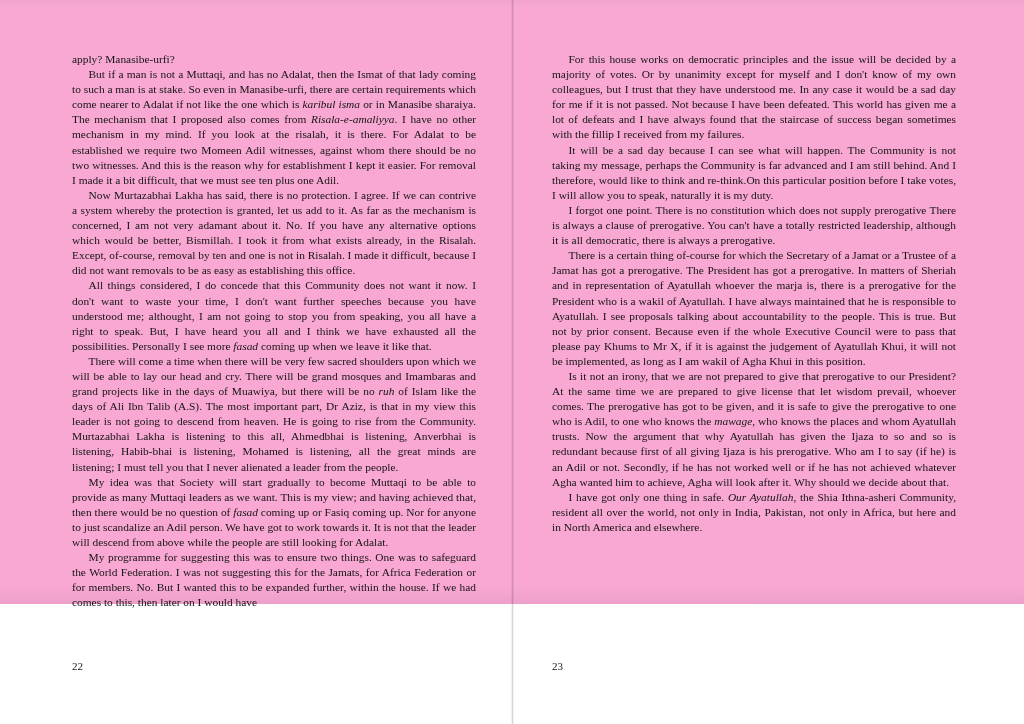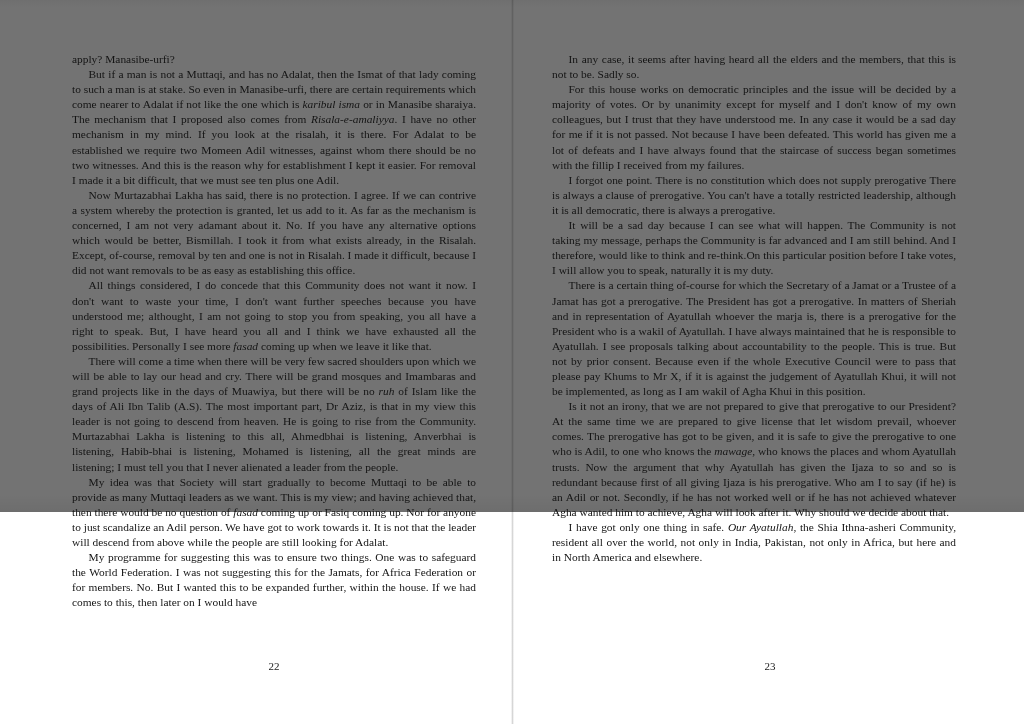--- a/index.html
+++ b/index.html
@@ -10,22 +10,22 @@
   body {
     width: 1024px;
     height: 724px;
     font-family: "Liberation Serif", serif;
     color: #1a1a1a;
     overflow: hidden;
   }
   .scan {
     position: relative;
     width: 1024px;
-    height: 512px;
-    background: #737373;
+    height: 604px;
+    background: #f9a8d4;
     box-sizing: border-box;
   }
   
   .gutter {
     position: absolute;
     left: 511px;
     top: 0;
     width: 3px;
     height: 724px;
     background: linear-gradient(to right, rgba(0,0,0,0.00), rgba(0,0,0,0.16), rgba(0,0,0,0.00));
@@ -73,21 +73,20 @@
     text-indent: 1.45em;
   }
   .col p.noindent {
     text-indent: 0;
   }
   .folio {
     position: absolute;
     bottom: 52px;
     left: 0;
     width: 100%;
-    text-align: center;
     font-size: 11px;
     color: #1a1a1a;
   }
   .page.left .folio { padding-right: 36px; padding-left: 72px; box-sizing: border-box; }
   .page.right .folio { padding-right: 36px; padding-left: 40px; box-sizing: border-box; }
   i { font-style: italic; }
 </style>
 </head>
 <body>
 
@@ -105,24 +104,23 @@
           <p><span>All things considered, I do concede that this Community does not want it now. I don't want to waste your time, I don't want further speeches because you have understood me; althought, I am not going to stop you from speaking, you all have a right to speak. But, I have heard you all and I think we have exhausted all the possibilities. Personally I see more </span><i>fasad</i><span> coming up when we leave it like that.</span></p>
           <p><span>There will come a time when there will be very few sacred shoulders upon which we will be able to lay our head and cry. There will be grand mosques and Imambaras and grand projects like in the days of Muawiya, but there will be no </span><i>ruh</i><span> of Islam like the days of Ali Ibn Talib (A.S). The most important part, Dr Aziz, is that in my view this leader is not going to descend from heaven. He is going to rise from the Community. Murtazabhai Lakha is listening to this all, Ahmedbhai is listening, Anverbhai is listening, Habib-bhai is listening, Mohamed is listening, all the great minds are listening; I must tell you that I never alienated a leader from the people.</span></p>
           <p><span>My idea was that Society will start gradually to become Muttaqi to be able to provide as many Muttaqi leaders as we want. This is my view; and having achieved that, then there would be no question of </span><i>fasad</i><span> coming up or Fasiq coming up. Nor for anyone to just scandalize an Adil person. We have got to work towards it. It is not that the leader will descend from above while the people are still looking for Adalat.</span></p>
           <p><span>My programme for suggesting this was to ensure two things. One was to safeguard the World Federation. I was not suggesting this for the Jamats, for Africa Federation or for members. No. But I wanted this to be expanded further, within the house. If we had comes to this, then later on I would have</span></p>
         </div>
       <div class="folio">22</div>
     </div>
 
     <div class="page right">
       <div class="col" id="right-col">
-          <p><span>In any case, it seems after having heard all the elders and the members, that this is not to be. Sadly so.</span></p>
           <p><span>For this house works on democratic principles and the issue will be decided by a majority of votes. Or by unanimity except for myself and I don't know of my own colleagues, but I trust that they have understood me. In any case it would be a sad day for me if it is not passed. Not because I have been defeated. This world has given me a lot of defeats and I have always found that the staircase of success began sometimes with the fillip I received from my failures.</span></p>
+          <p><span>It will be a sad day because I can see what will happen. The Community is not taking my message, perhaps the Community is far advanced and I am still behind. And I therefore, would like to think and re-think.On this particular position before I take votes, I will allow you to speak, naturally it is my duty.</span></p>
           <p><span>I forgot one point. There is no constitution which does not supply prerogative There is always a clause of prerogative. You can't have a totally restricted leadership, although it is all democratic, there is always a prerogative.</span></p>
-          <p><span>It will be a sad day because I can see what will happen. The Community is not taking my message, perhaps the Community is far advanced and I am still behind. And I therefore, would like to think and re-think.On this particular position before I take votes, I will allow you to speak, naturally it is my duty.</span></p>
           <p><span>There is a certain thing of-course for which the Secretary of a Jamat or a Trustee of a Jamat has got a prerogative. The President has got a prerogative. In matters of Sheriah and in representation of Ayatullah whoever the marja is, there is a prerogative for the President who is a wakil of Ayatullah. I have always maintained that he is responsible to Ayatullah. I see proposals talking about accountability to the people. This is true. But not by prior consent. Because even if the whole Executive Council were to pass that please pay Khums to Mr X, if it is against the judgement of Ayatullah Khui, it will not be implemented, as long as I am wakil of Agha Khui in this position.</span></p>
           <p><span>Is it not an irony, that we are not prepared to give that prerogative to our President? At the same time we are prepared to give license that let wisdom prevail, whoever comes. The prerogative has got to be given, and it is safe to give the prerogative to one who is Adil, to one who knows the </span><i>mawage</i><span>, who knows the places and whom Ayatullah trusts. Now the argument that why Ayatullah has given the Ijaza to so and so is redundant because first of all giving Ijaza is his prerogative. Who am I to say (if he) is an Adil or not. Secondly, if he has not worked well or if he has not achieved whatever Agha wanted him to achieve, Agha will look after it. Why should we decide about that.</span></p>
           <p><span>I have got only one thing in safe. </span><i>Our Ayatullah</i><span>, the Shia Ithna-asheri Community, resident all over the world, not only in India, Pakistan, not only in Africa, but here and in North America and elsewhere.</span></p>
         </div>
       <div class="folio">23</div>
     </div>
 
   </div>
 
   <div class="gutter"></div>

